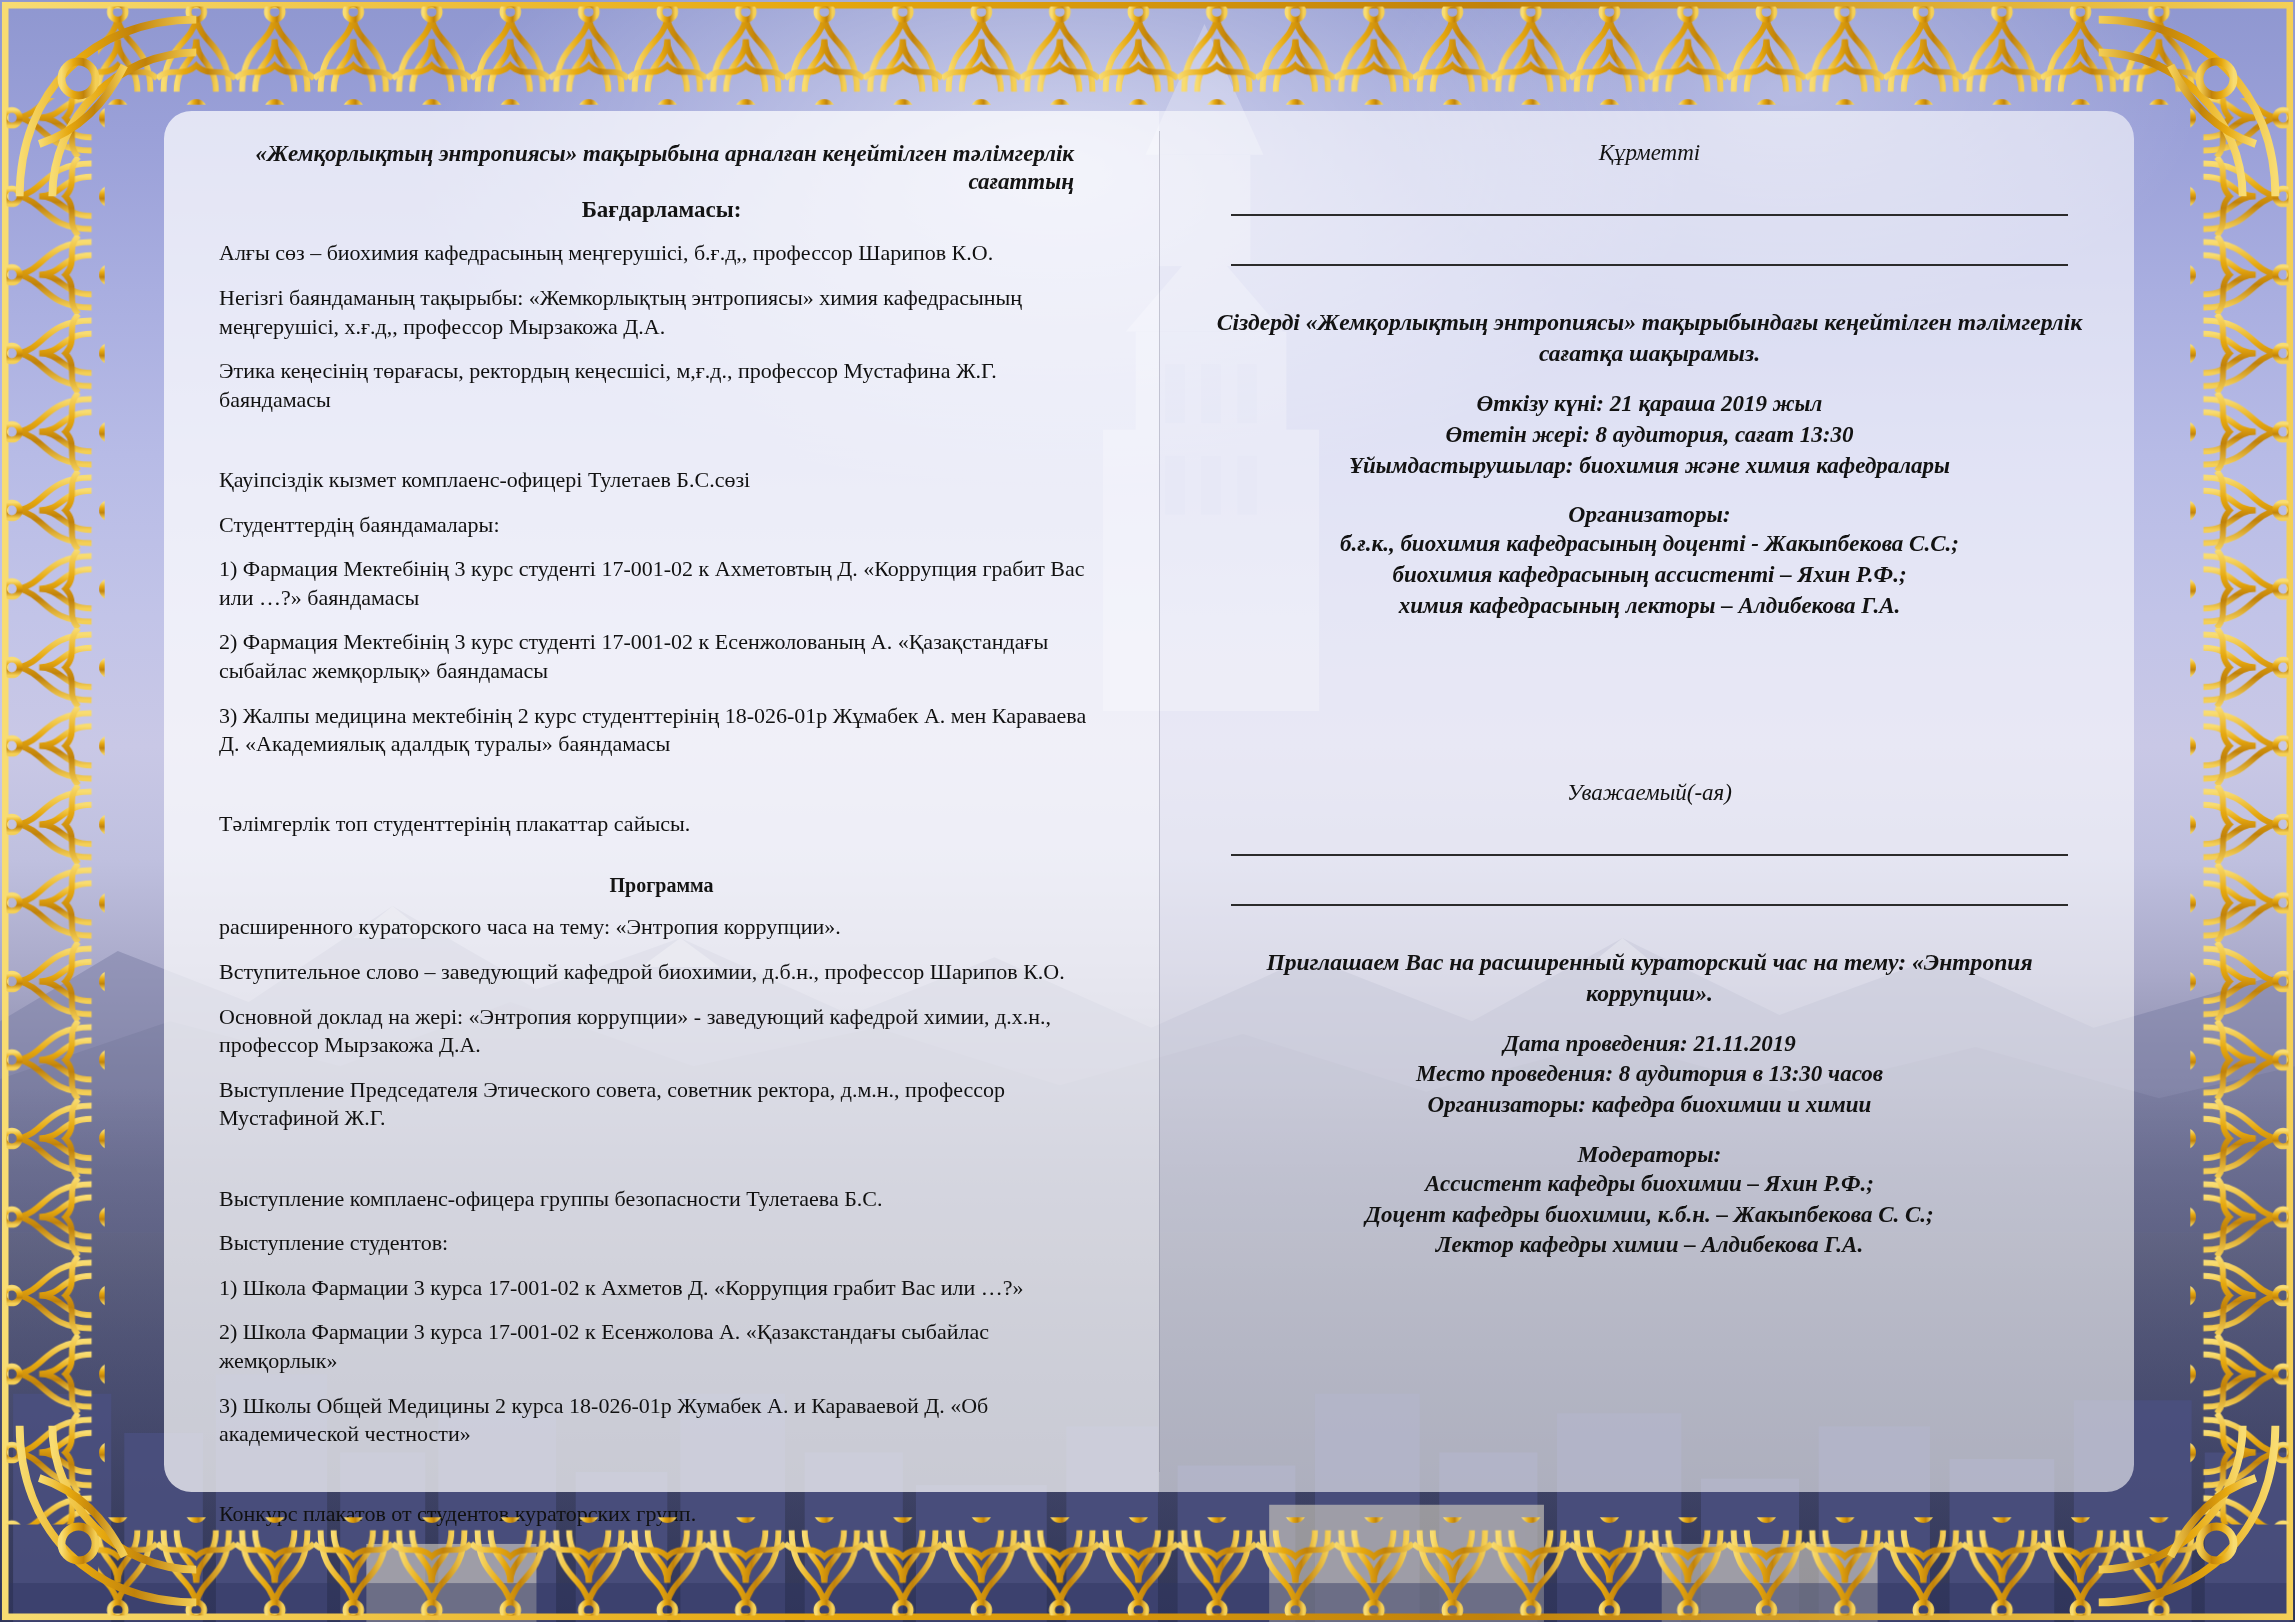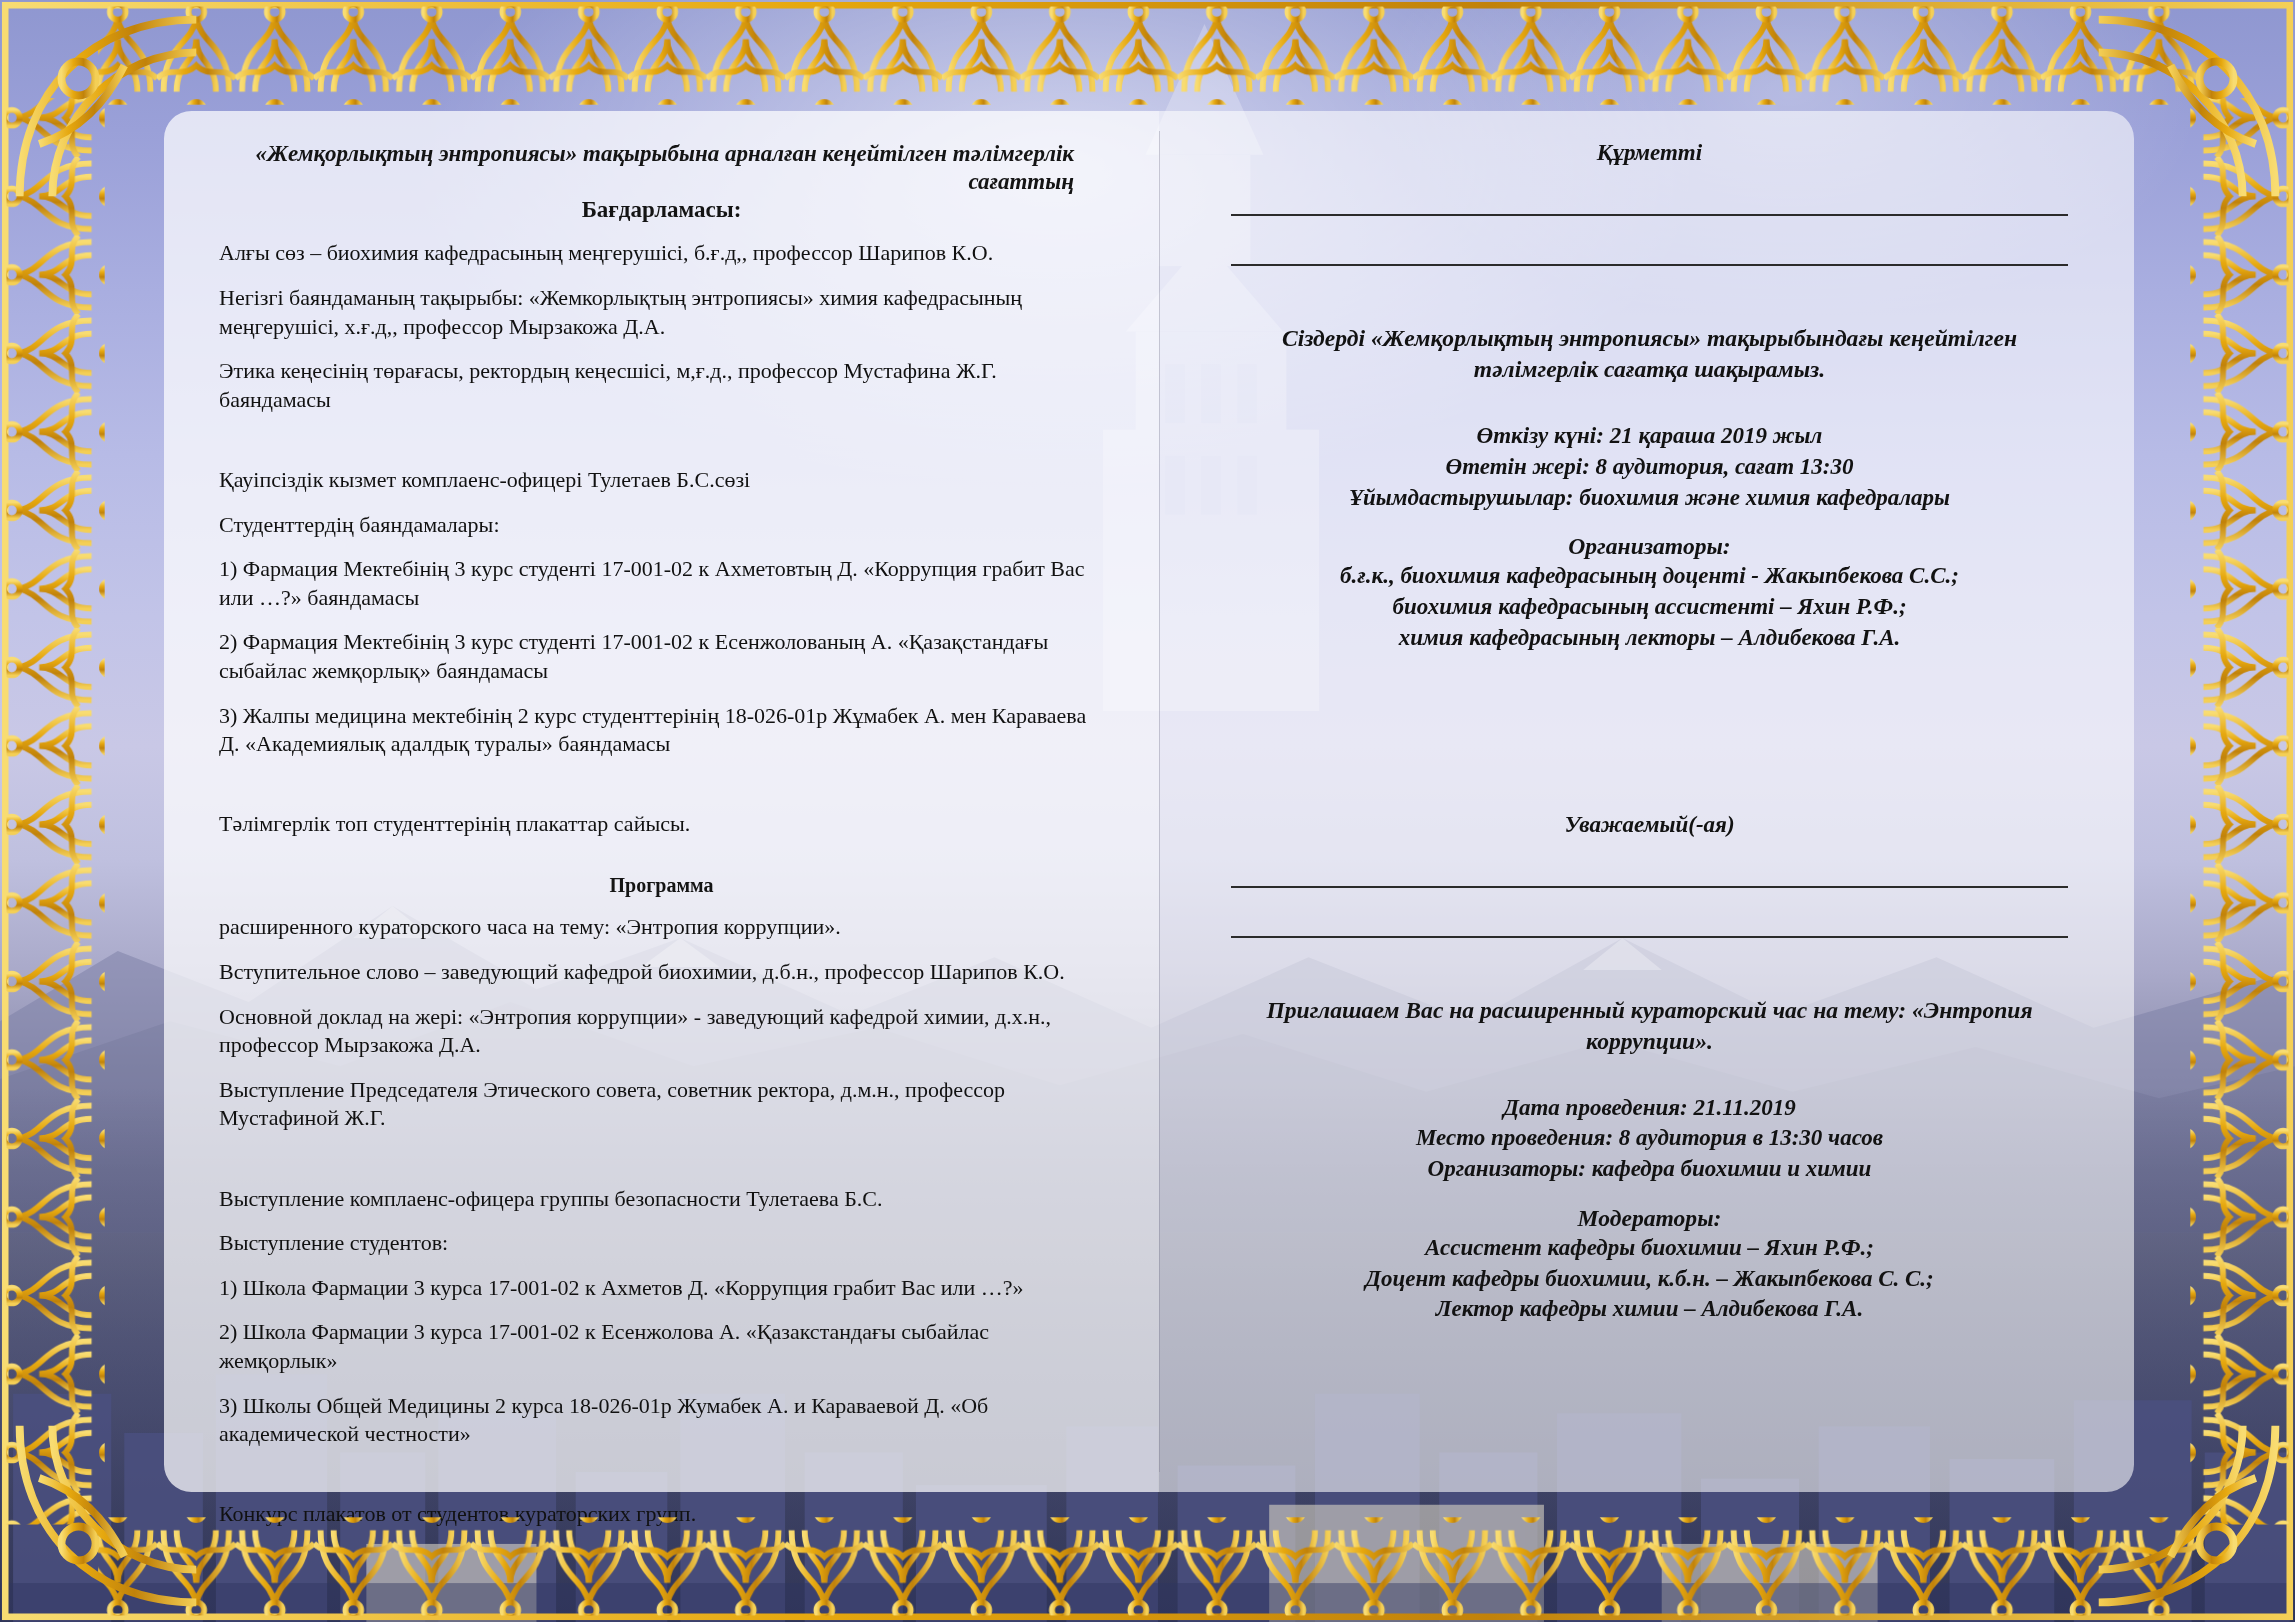--- a/index.html
+++ b/index.html
@@ -150,33 +150,33 @@
   .l-head2 {
     font-weight: bold;
     font-size: 20px;
     text-align: center;
     color: #141414;
     margin: 0 0 2.6px 0;
   }
   .r-greet {
     font-size: 23px;
     font-style: italic;
-    font-weight: bold;
+    font-weight: normal;
     text-align: center;
     color: #121212;
     margin: 0;
   }
   .r-invite {
     font-size: 23.6px;
     font-style: italic;
     font-weight: bold;
     line-height: 1.32;
     text-align: center;
     color: #121212;
-    margin: 16px;
+    margin: 0;
   }
   .r-line {
     font-size: 23px;
     font-style: italic;
     font-weight: bold;
     line-height: 1.34;
     text-align: center;
     color: #121212;
     margin: 0;
   }

